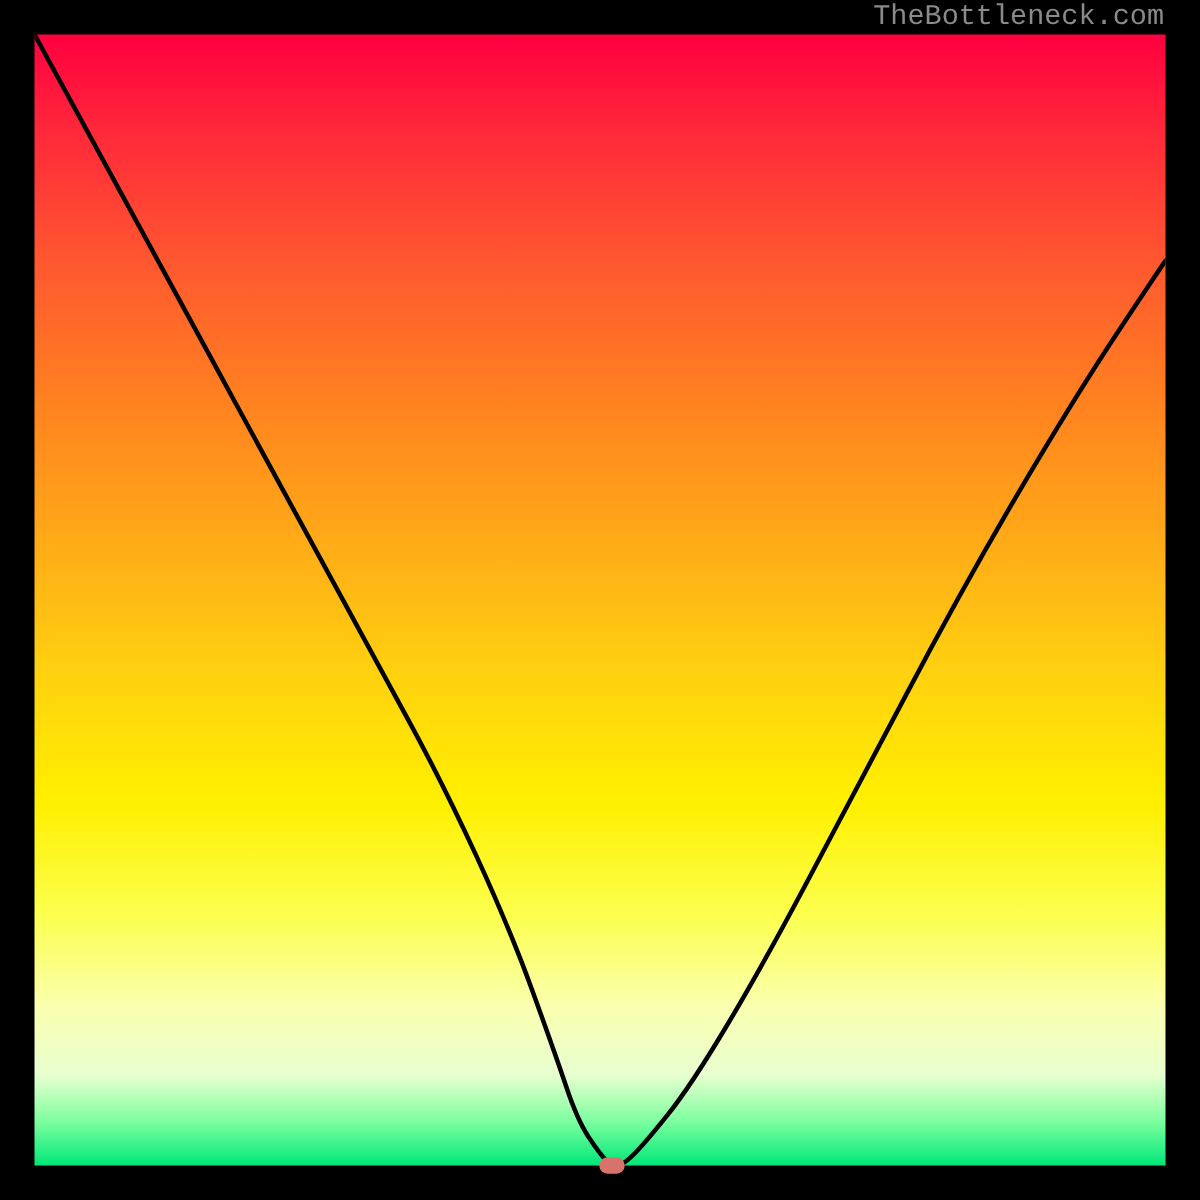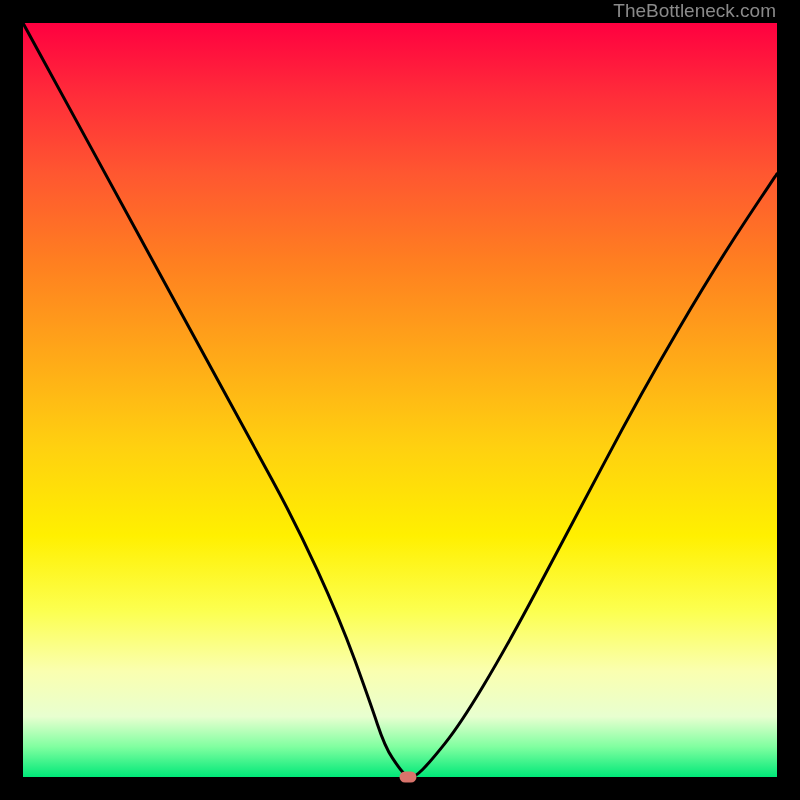--- a/index.html
+++ b/index.html
@@ -49,21 +49,21 @@
     width: 17px;
     height: 11px;
     background: #d8736b;
     border-radius: 6px;
     transform: translate(-50%, -50%);
   }
   .watermark {
     position: absolute;
     top: 0px;
     right: 24px;
-    font-family: Liberation Sans, sans-serif;
+    font-family: Liberation Mono, monospace;
     font-size: 19px;
     color: #8a8a8a;
     letter-spacing: 0px;
   }
 </style>
 </head>
 <body>
 
 <div class="chart-container">
   <div class="plot-area"></div>

